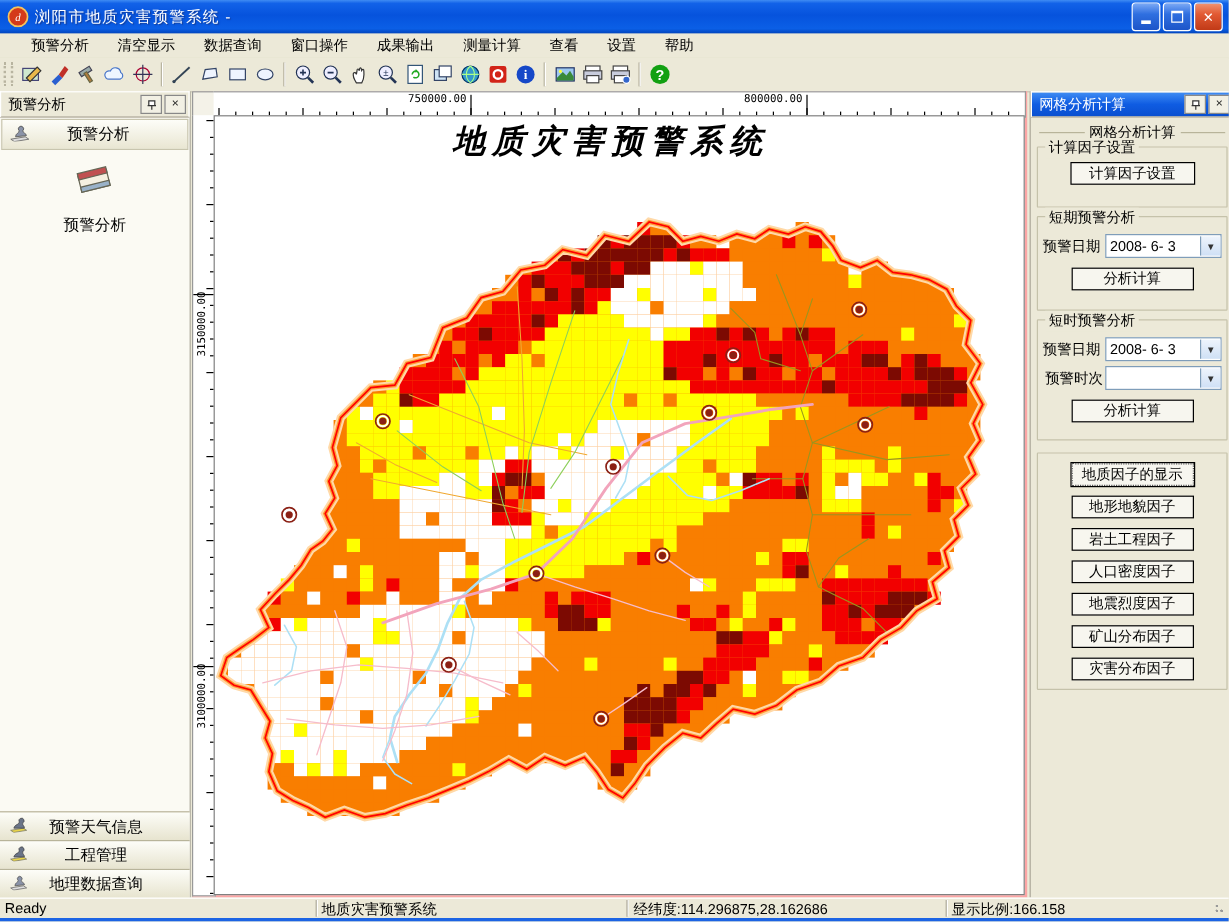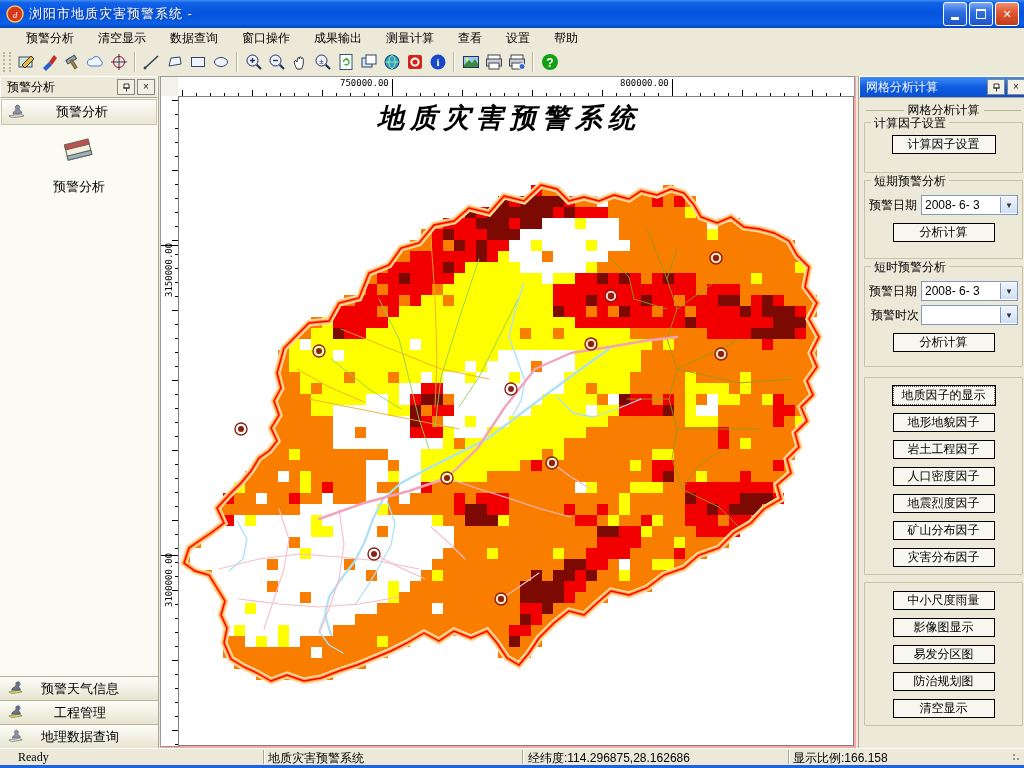--- a/index.html
+++ b/index.html
@@ -2353,32 +2353,25 @@
 
       <div class="fset btn-stack" id="factorBox" style="padding-top:0;margin-top:10px;">
           <button class="flatbtn focusbtn">地质因子的显示</button>
           <button class="flatbtn">地形地貌因子</button>
           <button class="flatbtn">岩土工程因子</button>
           <button class="flatbtn">人口密度因子</button>
           <button class="flatbtn">地震烈度因子</button>
           <button class="flatbtn">矿山分布因子</button>
           <button class="flatbtn">灾害分布因子</button>
         </div>
-      <div class="fset btn-stack" id="displayBox" style="padding-top:0;">
-          <button class="flatbtn">中小尺度雨量</button>
-          <button class="flatbtn">影像图显示</button>
-          <button class="flatbtn">易发分区图</button>
-          <button class="flatbtn">防治规划图</button>
-          <button class="flatbtn">清空显示</button>
-        </div>
     </div>
   </div>
 
   <div class="statusbar" id="statusbar">
-      <span class="sb-it" style="left: 18px; font-family: Liberation Serif, serif;">Ready</span>
+      <span class="sb-it" style="left: 4px;">Ready</span>
       <span class="sb-it" style="left: 268px;">地质灾害预警系统</span>
       <span class="sb-it" style="left: 528px;">经纬度:114.296875,28.162686</span>
       <span class="sb-it" style="left: 793px; text-align: right;">显示比例:166.158</span>
       <span class="sb-sep" style="left: 263px;"></span>
       <span class="sb-sep" style="left: 522px;"></span>
       <span class="sb-sep" style="left: 788px;"></span>
       <span class="sb-grip"></span>
     </div>
   <div class="bottom-edge"></div>
 </div>

